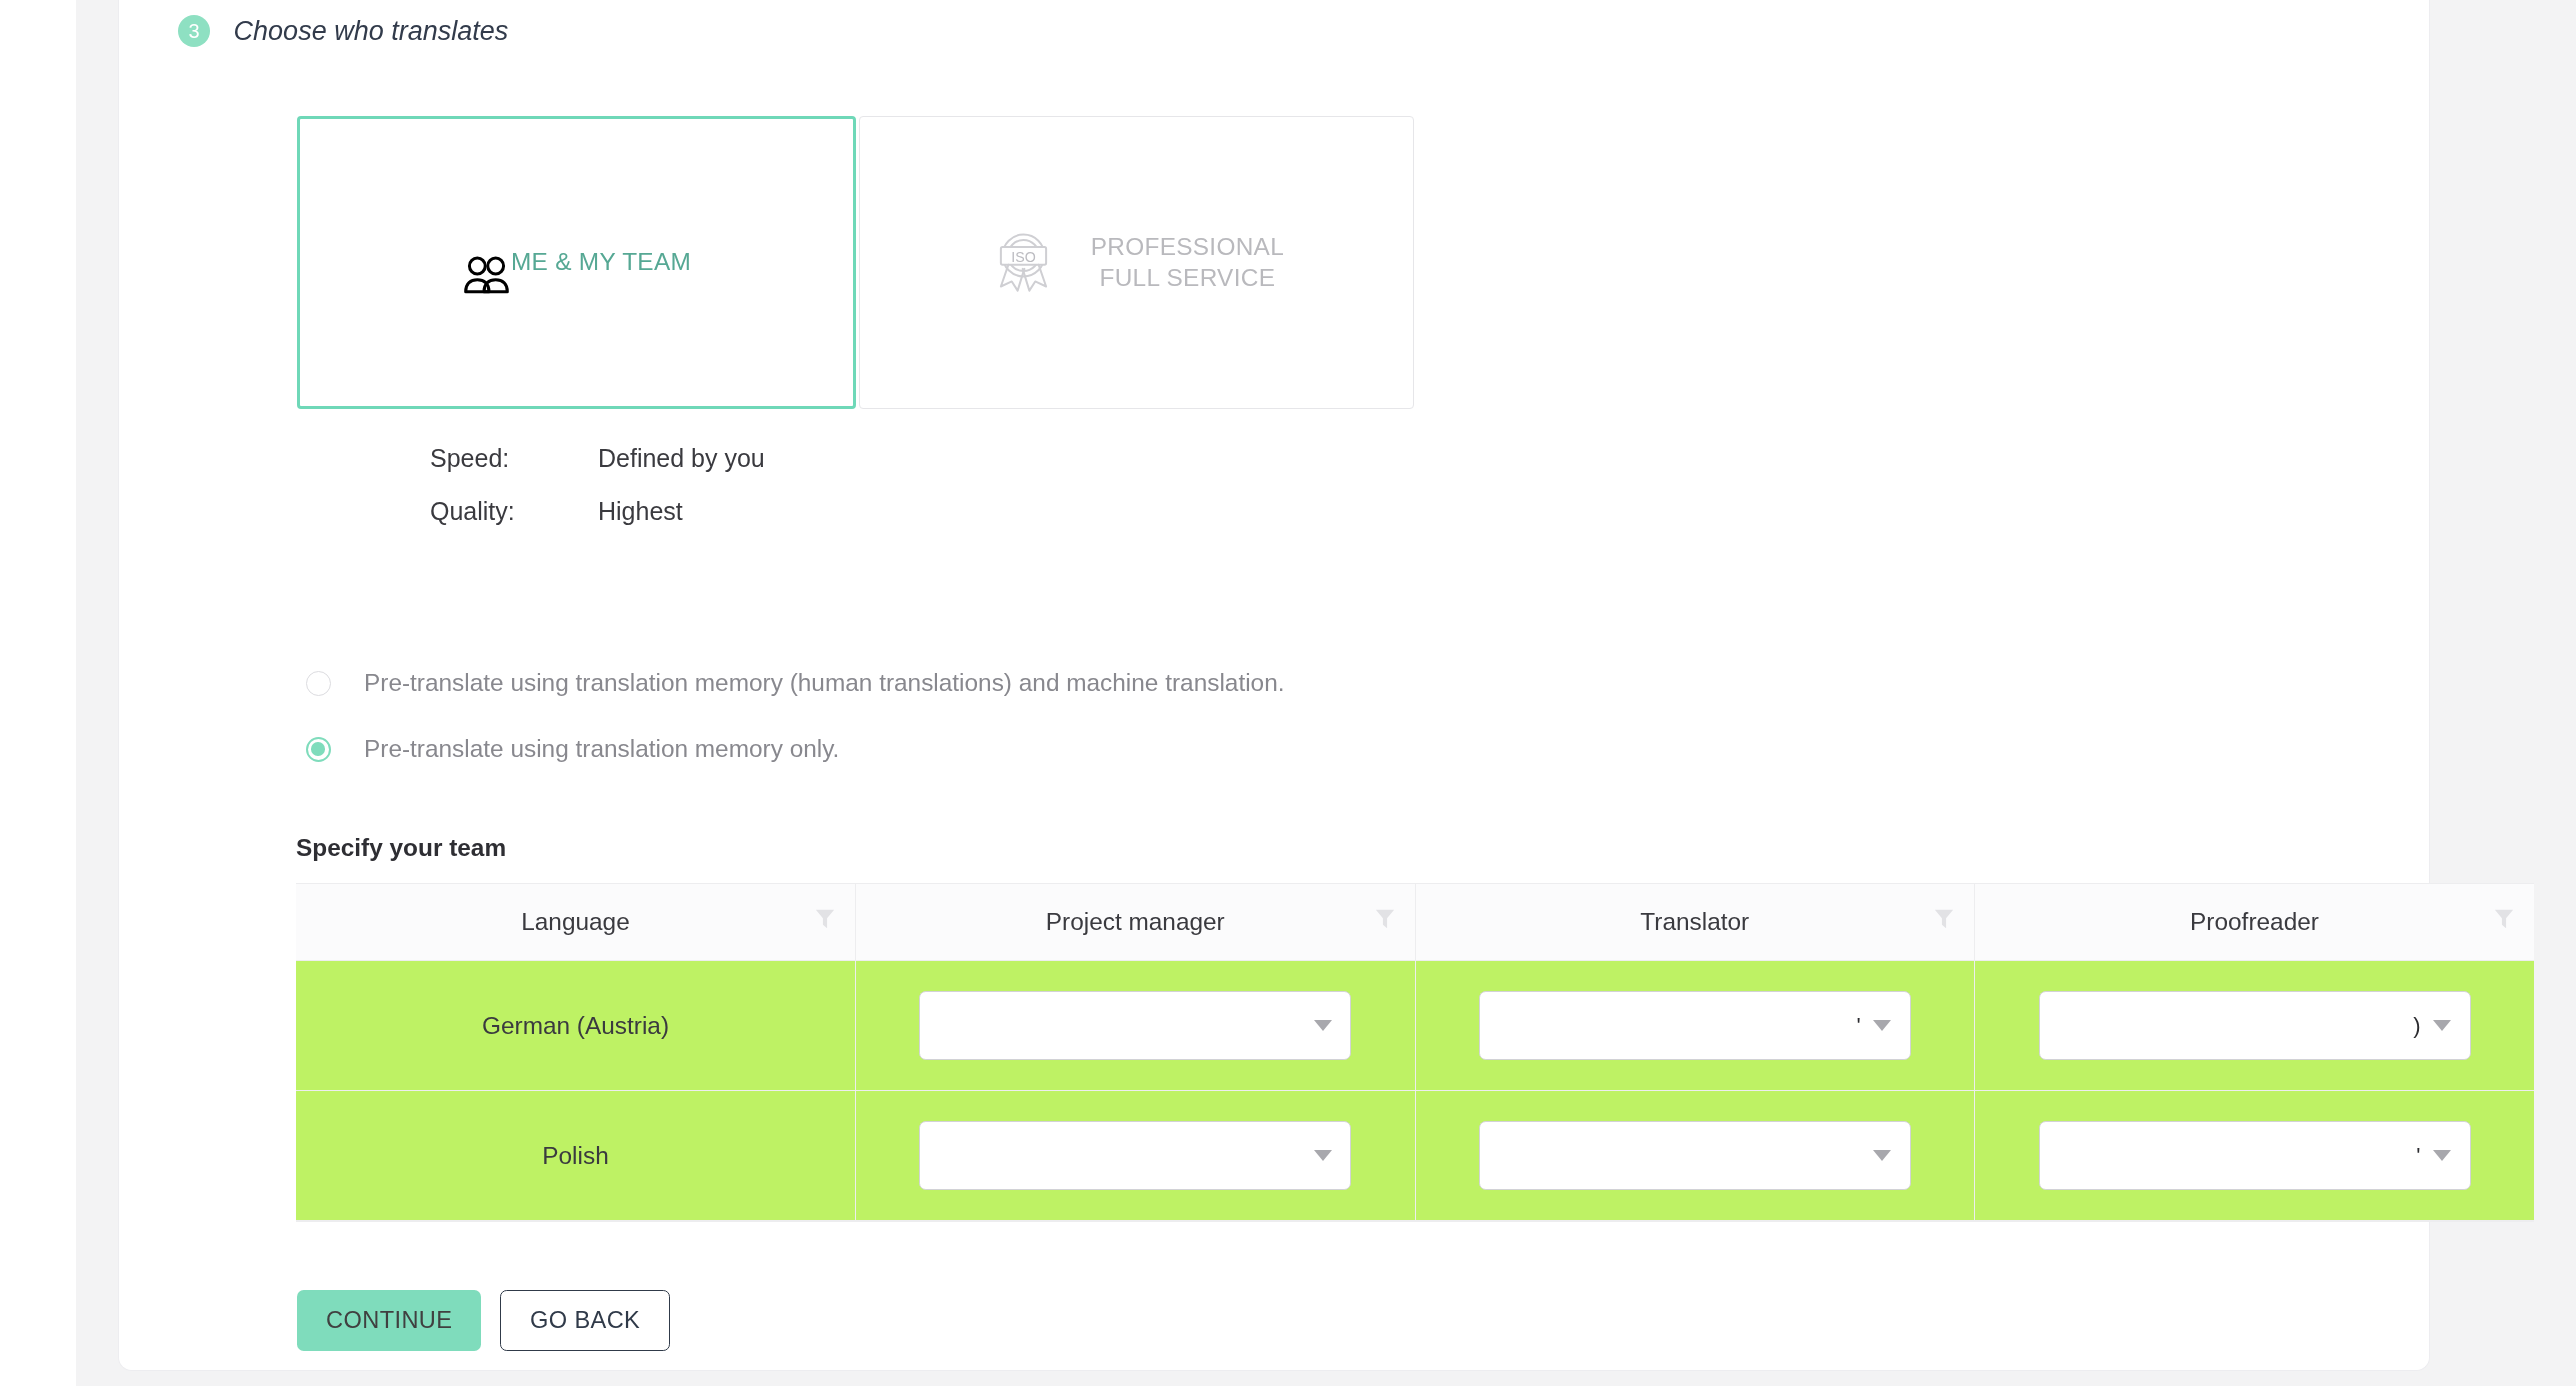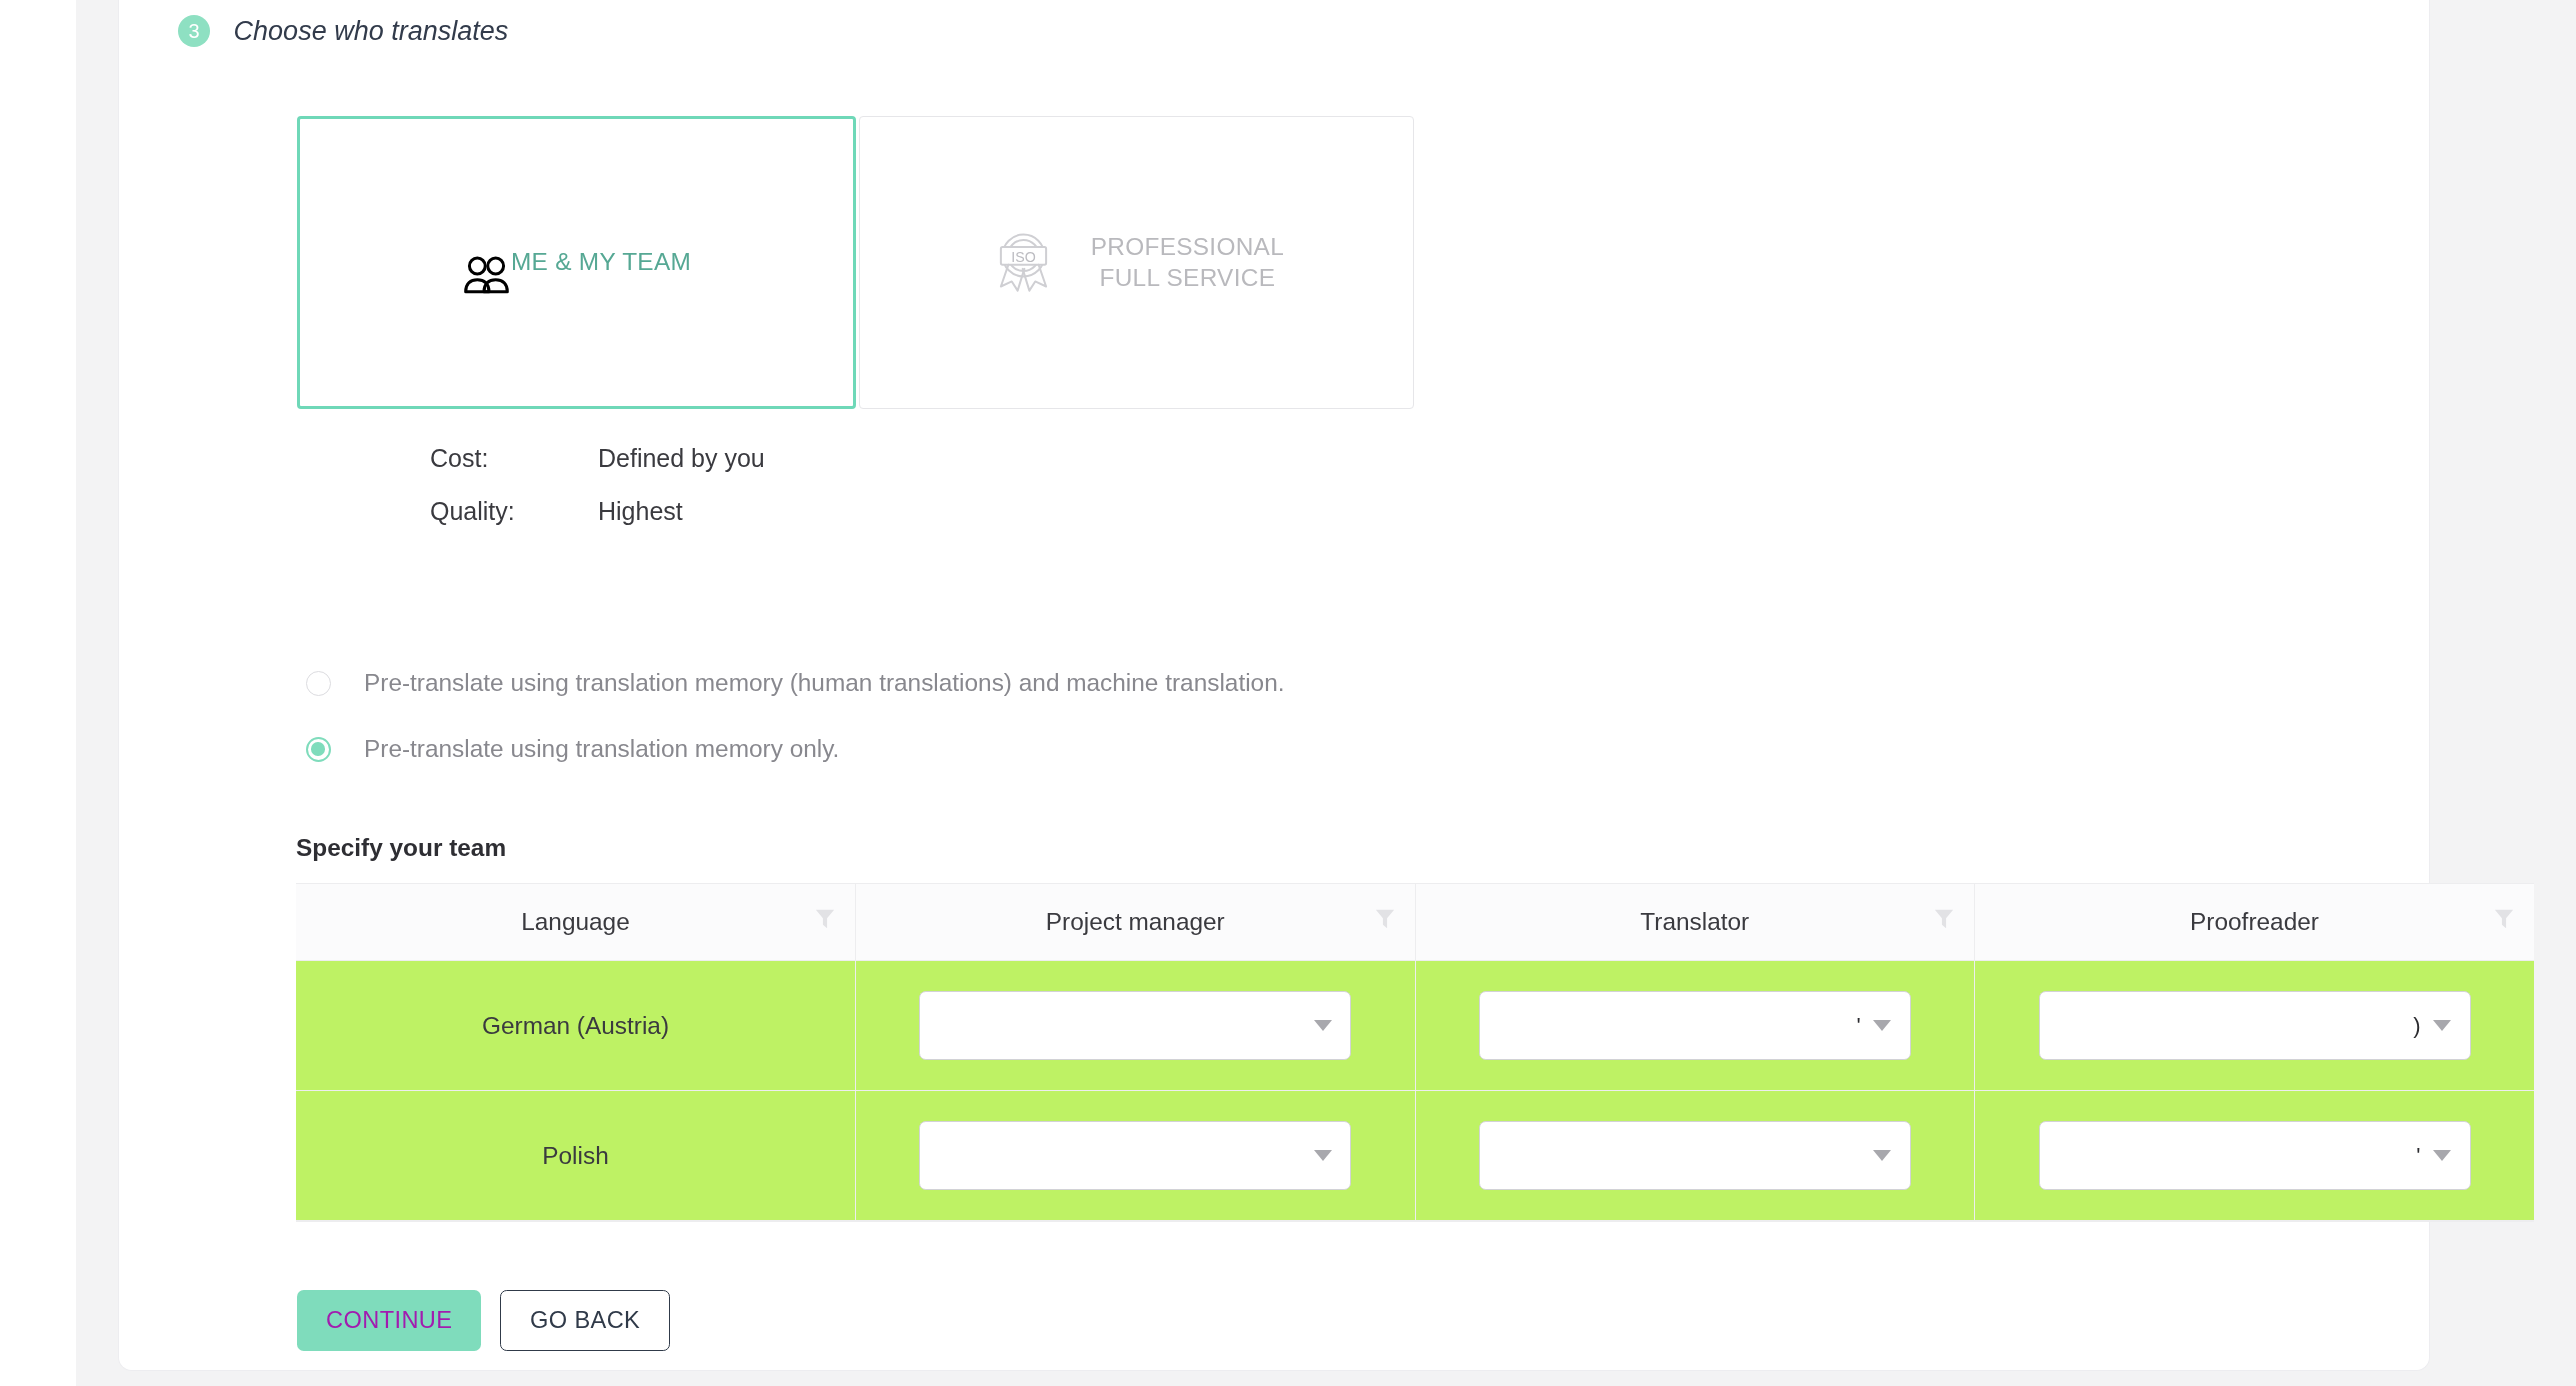--- a/index.html
+++ b/index.html
@@ -299,21 +299,21 @@
     font-size: 23.6px;
     letter-spacing: 0.4px;
     display: flex;
     align-items: center;
     justify-content: center;
     padding: 0 29px;
     font-family: "Liberation Sans", sans-serif;
   }
   .btn-primary {
     background: #7fdcbc;
-    color: #a21caf;
+    color: #404040;
     border: none;
   }
   .btn-secondary {
     background: #ffffff;
     color: #303a49;
     border: 1.7px solid #303a49;
   }
   .bottom-strip {
     position: absolute;
     left: 118px;
@@ -367,21 +367,21 @@
         <div class="opt-label muted">
           <span>PROFESSIONAL</span><br>
           <span>FULL SERVICE</span>
         </div>
       </div>
 
     </div>
 
     <div class="details">
       <div class="detail-row">
-        <div class="detail-key">Cost:</div>
+        <div class="detail-key">Speed:</div>
         <div class="detail-val">
           <span>Defined by you</span>
         </div>
       </div>
       <div class="detail-row">
         <div class="detail-key">Quality:</div>
         <div class="detail-val">
           <span>Highest</span>
         </div>
       </div>

